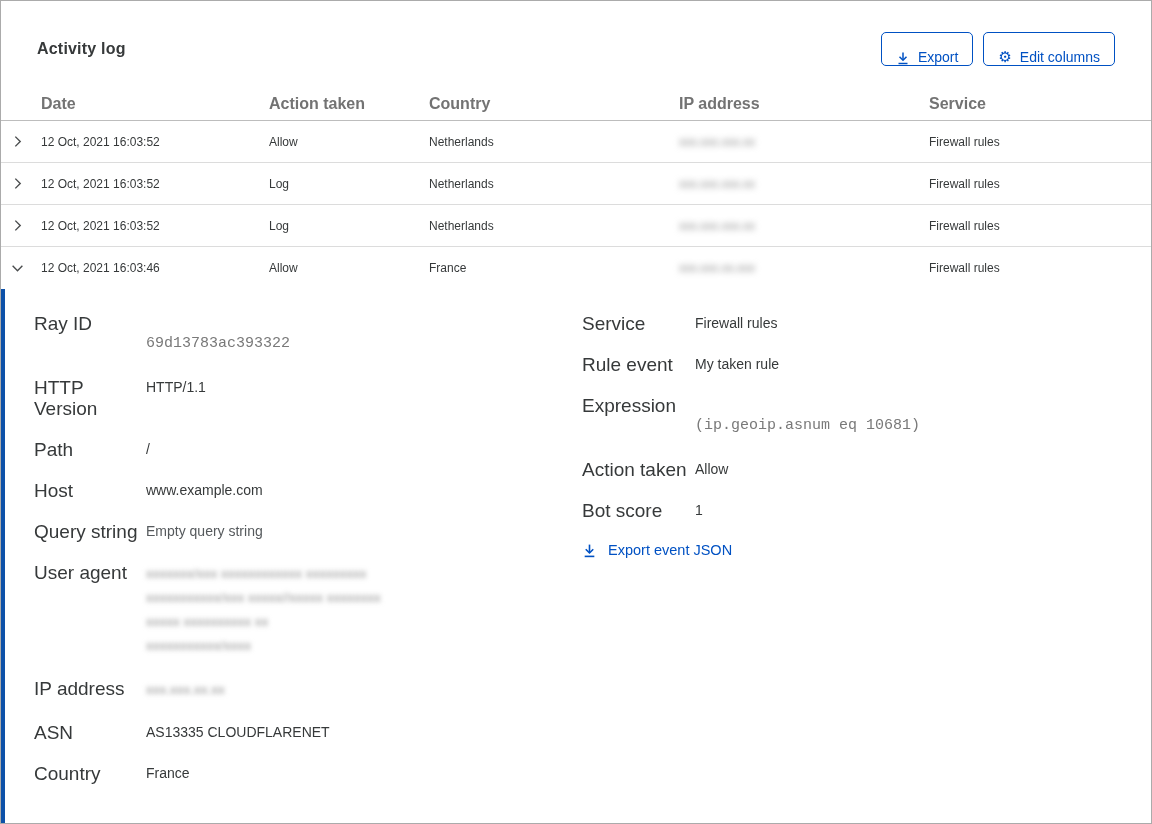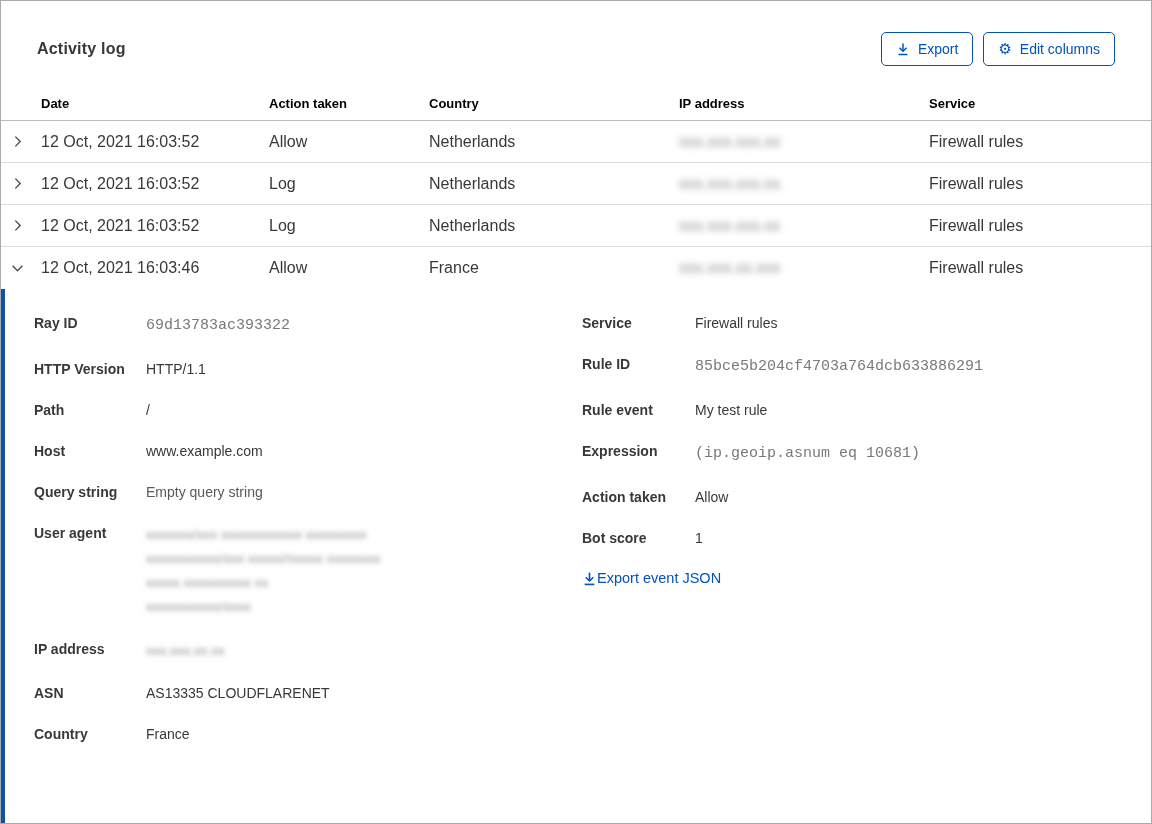--- a/index.html
+++ b/index.html
@@ -14,45 +14,45 @@
   }
 
   
   .hdr {
     display:flex; justify-content:space-between; align-items:center;
     padding:30px 36px 0 36px; height:66px; flex:0 0 auto;
   }
   .page-title { font-size:16px; font-weight:700; letter-spacing:.2px; }
   .hdr-actions { display:flex; gap:10px; }
   .btn {
-    display:inline-flex; align-items:center; gap:8px;
+    display:inline-flex; align-items:flex-end; gap:8px;
     height:34px; padding:0 14px;
     border:1px solid #0051c3; border-radius:5px;
     background:#fff; color:#0051c3;
     font-family:"Liberation Sans", sans-serif;
     font-size:14px; cursor:pointer; white-space:nowrap;
   }
   .btn svg { display:block; }
   .gear-glyph { font-family:"DejaVu Sans", sans-serif; font-size:15px; line-height:1; }
 
   
   .grid-cols {
     display:grid;
     grid-template-columns:40px 228px 160px 250px 250px 1fr;
     align-items:center;
   }
   .thead {
     height:34px; margin-top:20px;
     border-bottom:1px solid #bdbdbd;
-    font-size:13px; font-weight:700; color:#000000;
+    font-size:16px; font-weight:700; color:#737373;
   }
   .trow {
     height:42px;
     border-bottom:1px solid #dcdcdc;
-    font-size:16px; color:#36393a;
+    font-size:12px; color:#36393a;
     cursor:pointer; background:#fff;
   }
   .trow.expanded { border-bottom:none; }
   .chev-cell { display:flex; align-items:center; padding-left:10px; }
   .chev-cell svg { display:block; }
   .cell { overflow:hidden; white-space:nowrap; }
   .redacted {
     color:#8f8f8f; filter:blur(3px); user-select:none;
   }
 
@@ -60,38 +60,39 @@
   .detail {
     flex:1 1 auto;
     border-left:4px solid #0d51a8;
     padding:24px 30px 0 29px;
     display:grid;
     grid-template-columns:548px 1fr;
     align-content:start;
   }
   .ditem { display:flex; margin-bottom:20px; align-items:flex-start; }
   .dlabel {
-    flex:0 0 112px; font-size:14px; font-weight:700; color:#36393a;
+    flex:0 0 112px; font-size:19px; font-weight:400; color:#36393a;
     line-height:21px;
   }
   .dcol-right .dlabel { flex-basis:113px; }
   .dvalue { font-size:14px; color:#36393a; line-height:21px; }
   .dvalue.mono {
     font-family:"Liberation Mono", monospace;
     font-size:15px; color:#797979; line-height:26px;
     word-break:break-all;
+    margin-top:18px;
   }
   .dvalue.mono.wrap { max-width:292px; }
   .dvalue.italic { color:#55595c; }
   .dvalue.blur {
     color:#8f8f8f; filter:blur(2.8px); line-height:24px; user-select:none;
     font-size:13.5px;
   }
   .export-json {
-    display:inline-flex; align-items:center; 
+    display:inline-flex; align-items:center; gap:11px;
     color:#0051c3; font-size:14.5px; text-decoration:none;
     margin-top:1px; cursor:pointer;
   }
   .export-json svg { display:block; }
 </style>
 </head>
 <body>
 
 <div class="screen">
 
@@ -231,28 +232,24 @@
     <span class="dvalue">France</span>
   </div>
 </div>
     <div class="dcol dcol-right">
       <div id="detail-right">
   <div class="ditem">
     <span class="dlabel">Service</span>
     <span class="dvalue">Firewall rules</span>
   </div>
 
-  <div class="ditem">
-    <span class="dlabel">Rule ID</span>
-    <span class="dvalue mono wrap">85bce5b204cf4703a764dcb633886291</span>
-  </div>
 
   <div class="ditem">
     <span class="dlabel">Rule event</span>
-    <span class="dvalue">My test rule</span>
+    <span class="dvalue">My taken rule</span>
   </div>
 
   <div class="ditem">
     <span class="dlabel">Expression</span>
     <span class="dvalue mono">(ip.geoip.asnum eq 10681)</span>
   </div>
 
   <div class="ditem">
     <span class="dlabel">Action taken</span>
     <span class="dvalue">Allow</span>

